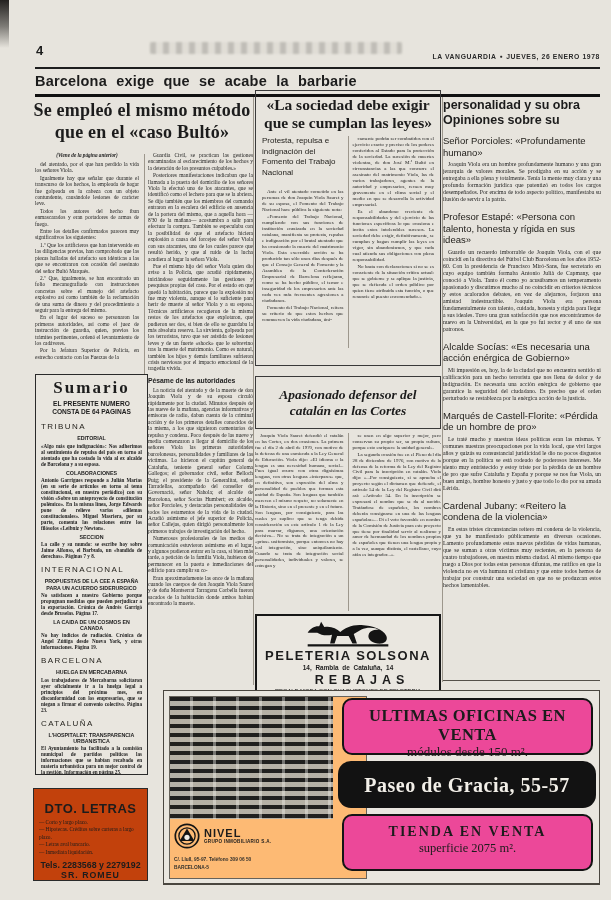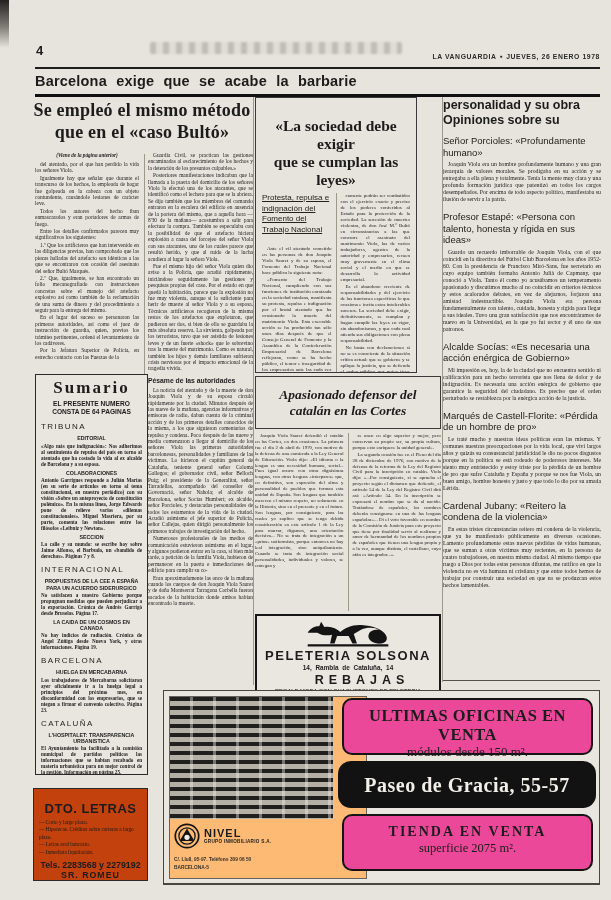--- a/index.html
+++ b/index.html
@@ -43,27 +43,27 @@
   .sum-cat{font:400 8px/10px "Liberation Sans","DejaVu Sans",sans-serif;letter-spacing:1.4px;margin:6px 0 1px;color:#26241f;}
   .sum-label{font:700 5.3px/6.3px "Liberation Sans",sans-serif;text-align:center;margin:3px 3px 1px;}
   .sum-text{font-size:5.1px;line-height:6px;text-align:justify;font-weight:600;}
   
   .dto-box{left:33px;top:788px;width:115px;height:93px;border:1.5px solid #2a2a2a;padding:12px 5px;background:#c2410c;}
   .dto-title{font:700 13px/15px "Liberation Sans",sans-serif;text-align:center;letter-spacing:.5px;margin-bottom:3px;}
   .dto-item{font-size:5.3px;line-height:7.4px;}
   .dto-tel{font:700 8.8px/10px "Liberation Sans",sans-serif;text-align:center;margin-top:4px;}
   .dto-contact{font:700 8.8px/11px "Liberation Sans",sans-serif;text-align:center;letter-spacing:1px;}
   
-  .center-box{left:255px;top:97px;width:162px;height:276px;border:1px solid #3a3a3a;padding:19px 6px;overflow:hidden;}
+  .center-box{left:255px;top:90px;width:186px;height:276px;border:1px solid #3a3a3a;padding:5px 6px;overflow:hidden;}
   .center-title{font:700 15.5px/18px "Liberation Serif",serif;text-align:center;margin-bottom:4px;}
   .center-cols{display:flex;height:212px;overflow:hidden;}
   .center-col{width:50%;font-size:5px;line-height:6px;overflow:hidden;}
   .center-col+.center-col{border-left:1px solid #9d978c;padding-left:4px;}
   .center-col:first-child{padding-right:4px;}
-  .standfirst{font:400 8px/10.5px "Liberation Sans","DejaVu Sans",sans-serif;color:#24221e;margin-bottom:11px;text-decoration:underline;}
+  .standfirst{font:400 8px/10.5px "Liberation Sans","DejaVu Sans",sans-serif;color:#24221e;margin-bottom:11px;}
   
   .catalan-box{left:255px;top:376px;width:186px;height:53px;border:1px solid #3a3a3a;
     display:flex;align-items:center;justify-content:center;}
   .catalan-title{font:italic 700 13.5px/16px "Liberation Serif",serif;text-align:center;}
   .catalan-cols{left:255px;top:433px;width:186px;height:178px;display:flex;overflow:hidden;}
   .catalan-col{width:50%;font-size:4.9px;line-height:5.9px;overflow:hidden;}
   .catalan-col+.catalan-col{border-left:1px solid #9d978c;padding-left:4px;}
   .catalan-col:first-child{padding-right:4px;}
   
   .pele-box{left:255px;top:614px;width:186px;height:101px;border:2px solid #171717;text-align:center;

